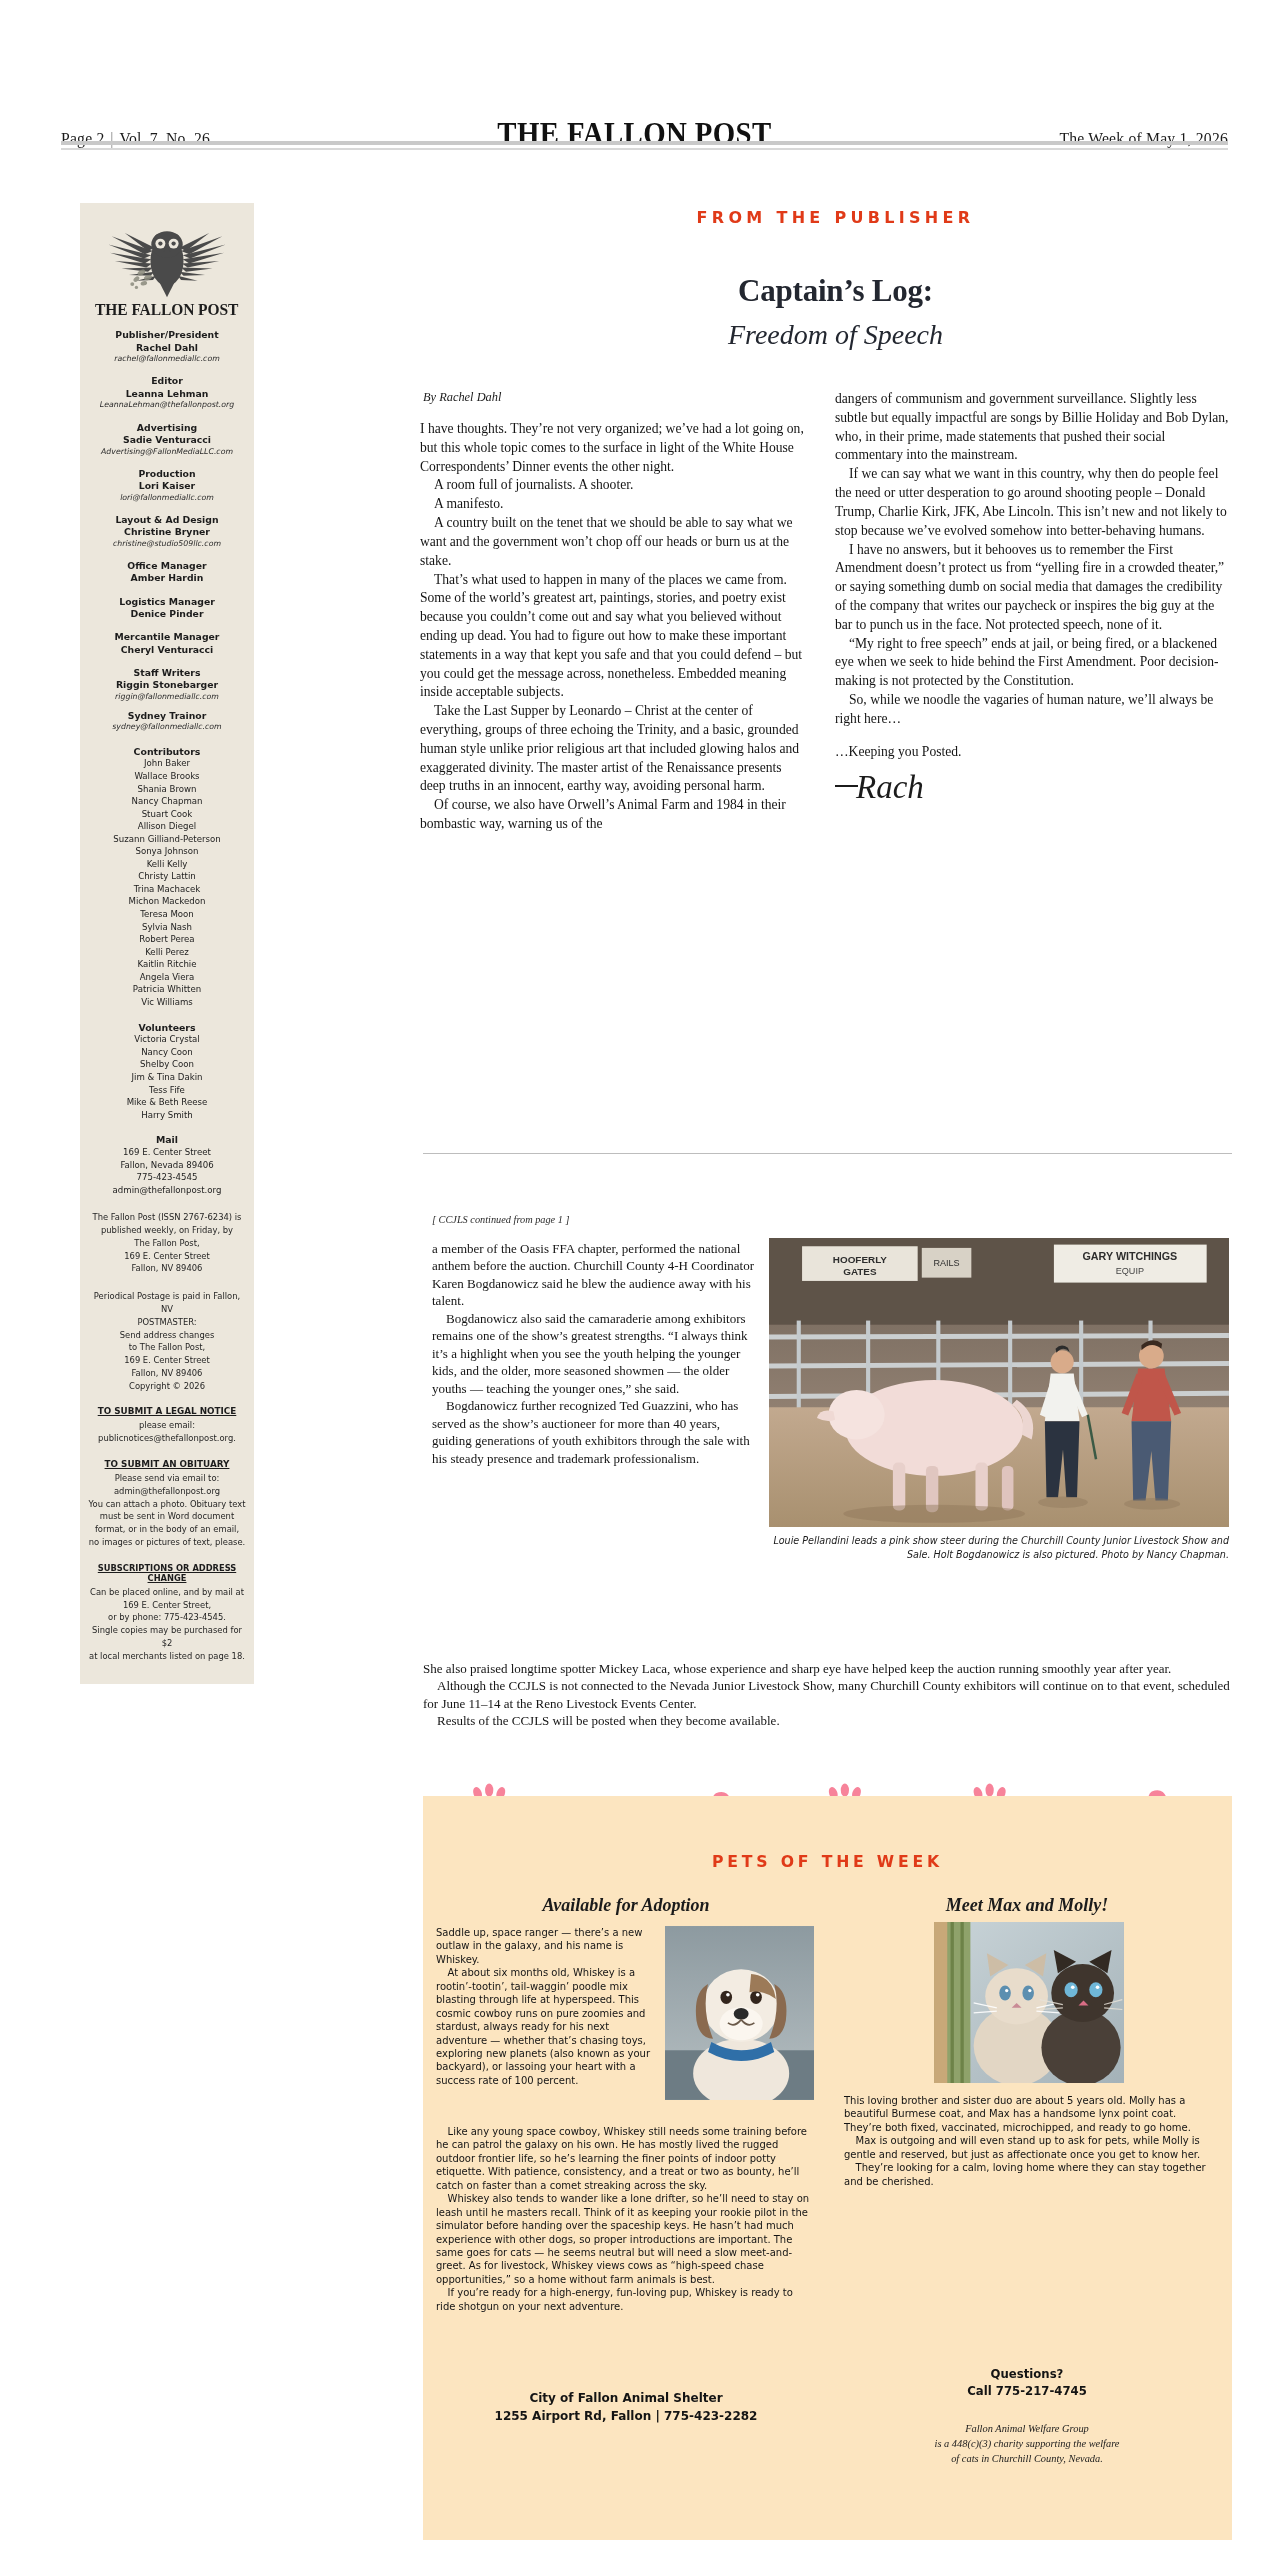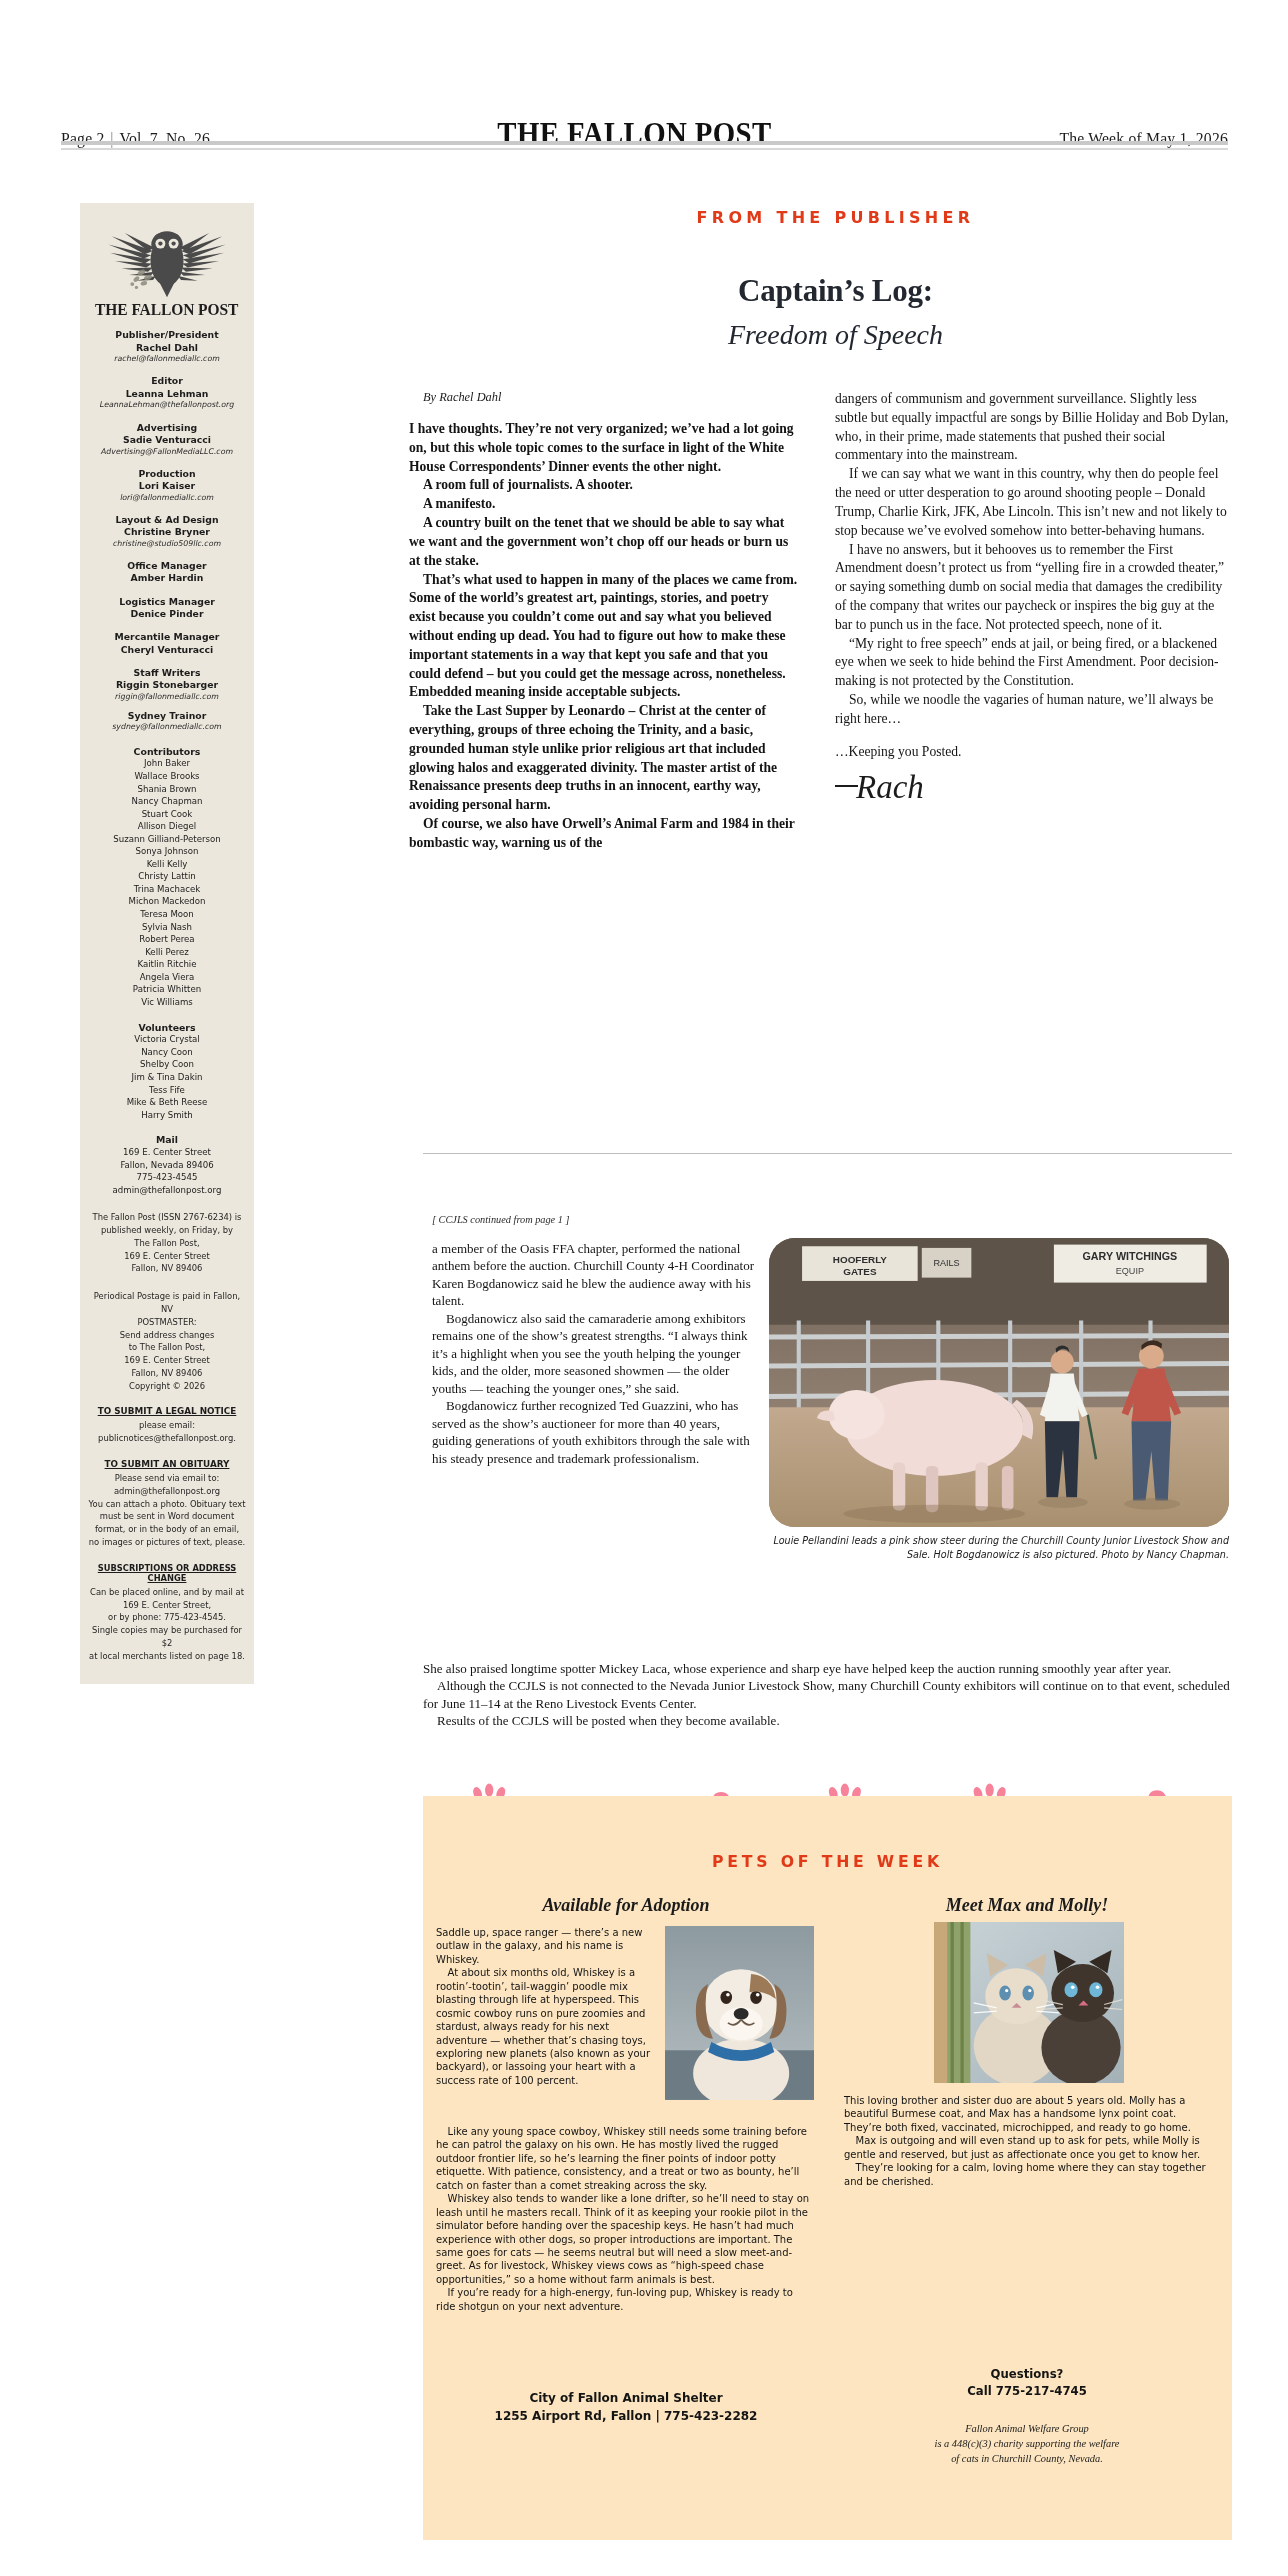--- a/index.html
+++ b/index.html
@@ -200,21 +200,21 @@
     position: absolute;
     font-family: "Liberation Serif", serif;
     font-size: 13.6px;
     line-height: 1.385;
     color: #141414;
     text-align: left;
   }
   .col p { margin: 0; text-indent: 14px; }
   .col p.noind { text-indent: 0; }
 
-  #pub-col-1 { left: 409px; top: 420px; width: 389px; font-weight: bold; }
+  #pub-col-1 { left: 420px; top: 420px; width: 389px; }
   #pub-col-2 { left: 835px; top: 390px; width: 394px; }
 
   .signoff {
     position: absolute;
     left: 835px;
     top: 744px;
     font-family: "Liberation Serif", serif;
     font-size: 13.6px;
     color: #141414;
   }
@@ -259,21 +259,20 @@
   #ccjls-full { left: 423px; top: 1660px; width: 809px; font-size: 13px; line-height: 1.345;}
 
   .steer-photo {
     position: absolute;
     left: 769px;
     top: 1238px;
     width: 460px;
     height: 289px;
     overflow: hidden;
     background: #b9a795;
-    border-radius: 26px;
   }
   .caption {
     position: absolute;
     left: 769px;
     top: 1534px;
     width: 460px;
     text-align: right;
     font-family: "DejaVu Sans", sans-serif;
     font-style: italic;
     font-size: 9.6px;

